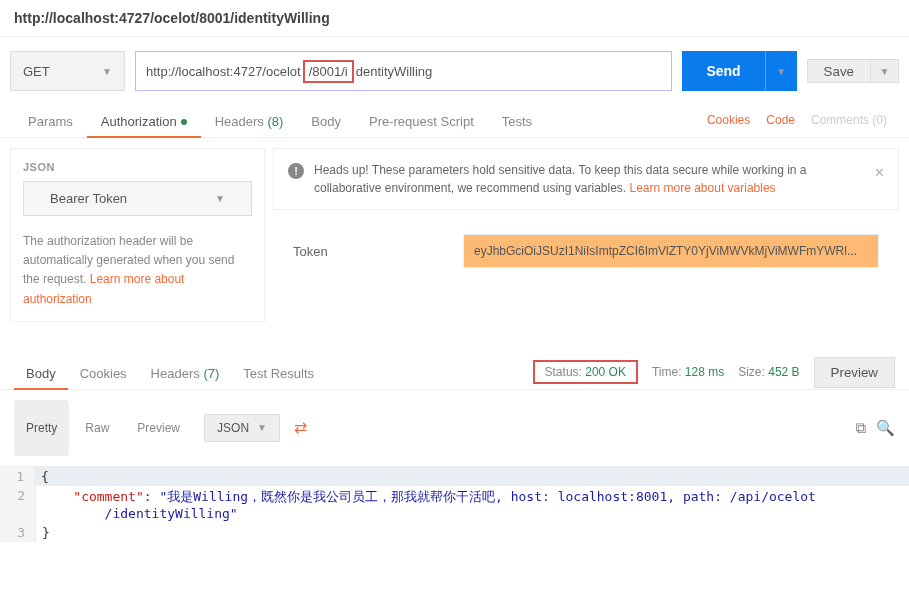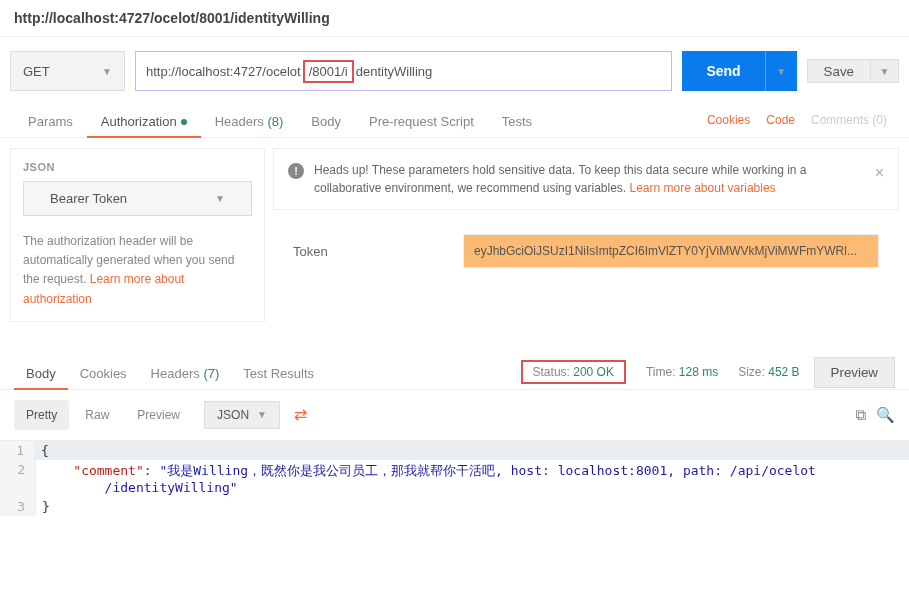--- a/index.html
+++ b/index.html
@@ -38,26 +38,26 @@
 .alerttxt { flex: 1; }
 .alerttxt a { color: #f26b3a; text-decoration: none; }
 .closex { color: #aaa; font-size: 16px; flex-shrink: 0; }
 .form { display: flex; align-items: center; padding: 10px 20px; }
 .formlbl { width: 170px; color: #666; font-size: 13px; }
 .forminp { flex: 1; height: 34px; border: 1px solid #eee; background: #fdba74; padding: 0 10px; color: #555; font-size: 12px; overflow: hidden; white-space: nowrap; display: flex; align-items: center; }
 .rtabs { display: flex; align-items: center; padding: 4px 14px 0; border-bottom: 1px solid #eee; margin-top: 20px; }
 .rtab { padding: 10px 12px 8px; color: #888; font-size: 13px; position: relative; }
 .rtab.active { color: #555; }
 .rtab.active::after { content: ""; position: absolute; left: 0; right: 0; bottom: -1px; height: 2px; background: #f26b3a; }
-.status { display: flex; align-items: center; gap: 20px; font-size: 12px; color: #888; }
+.status { display: flex; align-items: center; gap: 14px; font-size: 12px; color: #888; }
 .statusbox { border: 2px solid #d9534f; padding: 3px 10px; }
 .green { color: #2e8b57; }
 .dlbtn { background: #eee; border: 1px solid #ddd; padding: 7px 16px; color: #555; margin-left: 14px; }
 .toolbar { display: flex; align-items: center; padding: 10px 14px; gap: 4px; }
-.tbtn { padding: 8px 12px; color: #888; font-size: 12px; }
+.tbtn { padding: 21px 12px; color: #888; font-size: 12px; }
 .tbtn.active { background: #eee; border-radius: 3px; color: #555; }
 .sel { padding: 6px 12px; background: #eee; border: 1px solid #ddd; margin-left: 8px; display: flex; align-items: center; gap: 8px; color: #555; font-size: 12px; }
 .wrap { margin-left: 10px; color: #f26b3a; font-size: 16px; }
 .ibtn { color: #888; font-size: 15px; margin-left: 6px; }
 .editor { border-top: 1px solid #eee; font-family: Consolas, Monaco, monospace; font-size: 13px; }
 .line { display: flex; }
 .gutter { width: 36px; text-align: right; padding: 2px 10px 2px 0; background: #f5f5f5; color: #aaa; border-right: 1px solid #eee; user-select: none; }
 .code { padding: 2px 6px; white-space: pre; }
 .code.b1 { background: #e9eef3; width: 100%; }
 .key { color: #c41a16; }

